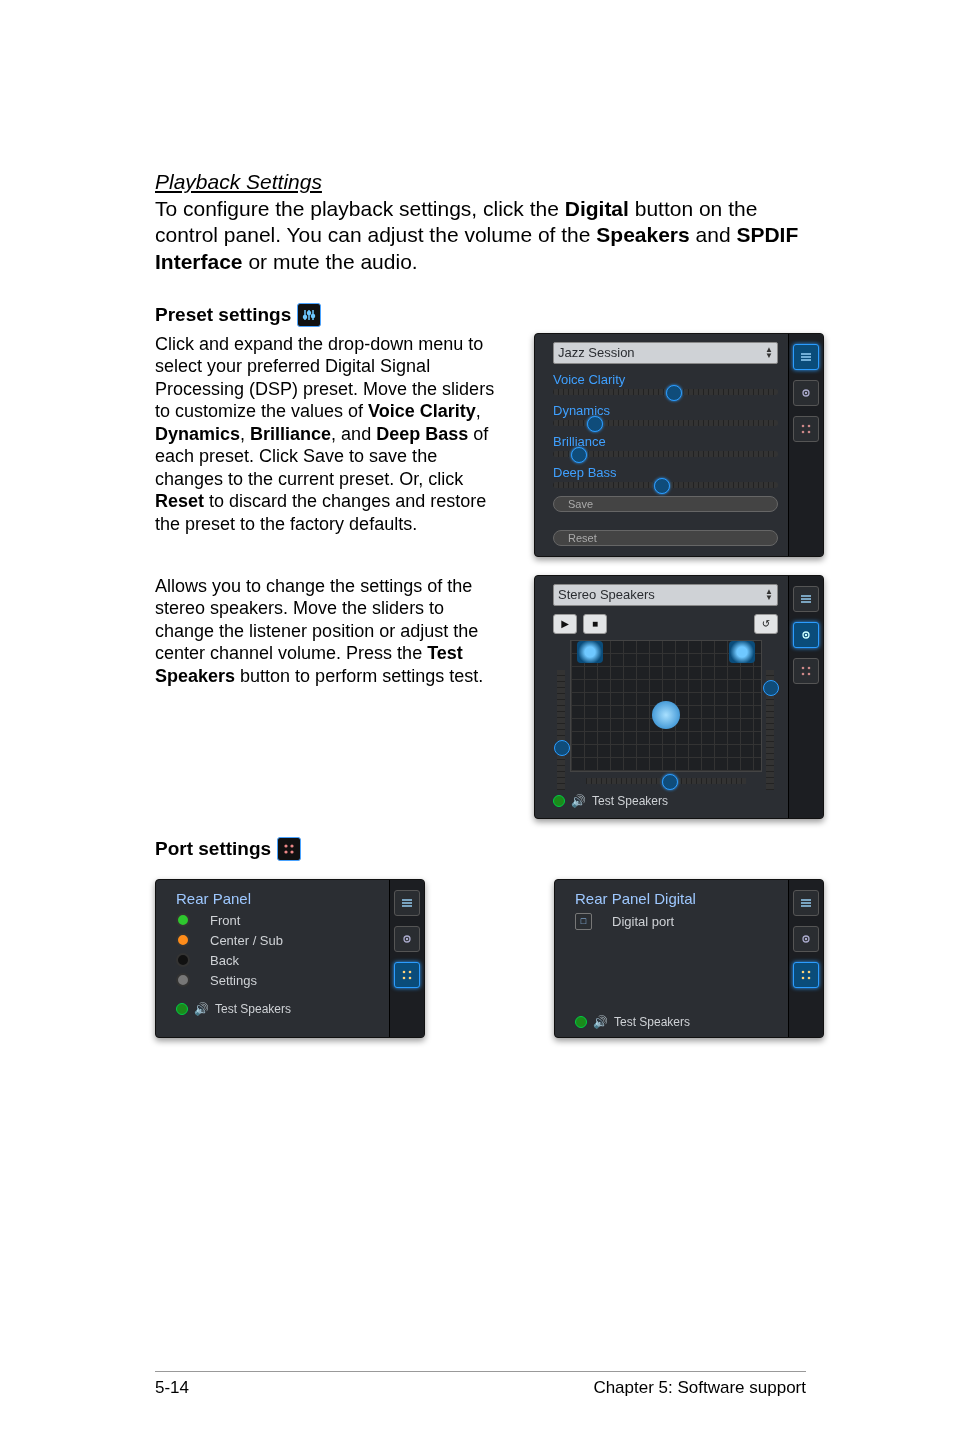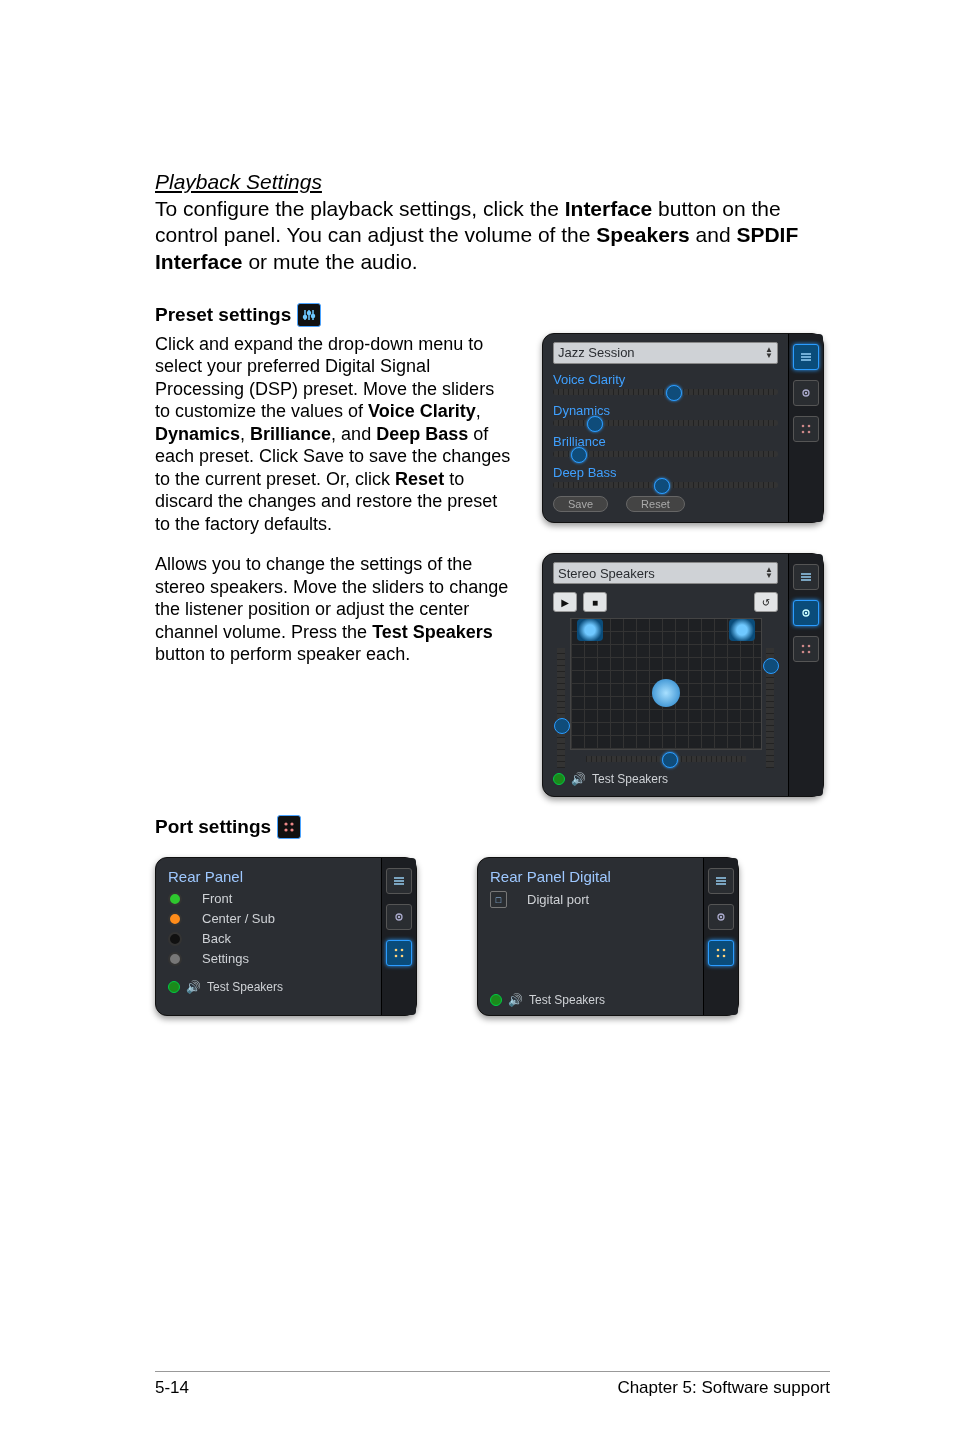--- a/index.html
+++ b/index.html
@@ -55,25 +55,26 @@
   }
   .icon-box svg { display:block; }
   .body {
     font-size: 18px;
     line-height: 1.25;
   }
   
   .ui-panel {
     background: #2b2e33;
     border: 1px solid #111;
-    border-radius: 12px;
+    border-radius: 4px;
     box-shadow: 0 3px 6px rgba(0,0,0,0.4);
     color: #cde;
     position: relative;
     display: flex;
+    padding-left: 8px;
   }
   .ui-main { flex:1; padding:8px 10px 10px 10px; }
   .ui-side {
     width: 34px;
     background: #1c1e22;
     border-left:1px solid #000;
     border-top-right-radius:4px;
     border-bottom-right-radius:4px;
     display:flex;
     flex-direction:column;
@@ -116,21 +117,21 @@
   }
   .slider-track {
     height:6px; background:repeating-linear-gradient(90deg,#222,#222 1px,#333 1px,#333 5px);
     border-radius:3px; position:relative;
   }
   .slider-knob {
     position:absolute; top:-4px; width:14px; height:14px;
     background:#0f4c7a; border:1px solid #2b9cff; border-radius:50%;
     box-shadow:0 0 3px #2b9cff;
   }
-  .btn-row { display:flex; gap:18px; margin-top:8px; }
+  .btn-row { display:flex; gap:18px; justify-content:center; margin-top:8px;flex-direction:column; }
   .pill-btn {
     background:#444; color:#aaa; font-size:11px;
     padding:1px 14px; border-radius:10px; border:1px solid #666;
   }
   
   .transport { display:flex; gap:6px; align-items:center; margin-bottom:6px; }
   .t-btn {
     background:#e2e4e6; color:#111; width:22px; height:18px;
     border-radius:3px; border:1px solid #999;
     display:flex; align-items:center; justify-content:center; font-size:10px;
@@ -153,57 +154,57 @@
   .vslider.left{ left:4px;} .vslider.right{ right:4px;}
   .vknob { position:absolute; left:-3px; width:14px; height:14px;
     background:#0f4c7a; border:1px solid #2b9cff; border-radius:50%; }
   .footer-row {
     display:flex; align-items:center; gap:6px;
     margin-top:10px; font-size:12px; color:#cfd2d6;
   }
   .green-dot { width:10px; height:10px; border-radius:50%; background:#1b8a1b; border:1px solid #0c4; }
   .speaker-ico { font-size:12px; }
   
-  .ports-row { display:flex; gap:60px; justify-content:flex-start; margin-top:18px; }
+  .ports-row { display:flex; gap:60px; justify-content:space-between; margin-top:18px; }
   .port-panel .ui-main{ padding:10px 12px 8px 12px; }
   .port-title { color:#9ec8ff; font-size:15px; margin-bottom:6px; }
   .port-item {
     display:flex; align-items:center; gap:20px;
     font-size:13px; color:#cfd2d6; margin-bottom:5px;
   }
   .jack {
     width:14px; height:14px; border-radius:50%;
     border:2px solid #333; box-sizing:border-box;
   }
   .j-green{background:#2ec72e}.j-orange{background:#ff8c1a}.j-black{background:#111}.j-grey{background:#777}
   .digi-box{
     width:15px;height:15px;border:1px solid #777;background:#2a2d31;display:inline-flex;align-items:center;justify-content:center;font-size:9px;color:#9cf;border-radius:2px;
   }
   
   .page-footer {
-    position:absolute; bottom:40px; left:155px; right:124px;
+    position:absolute; bottom:40px; left:155px; right:148px;
     border-top:1px solid #999;
     padding-top:6px;
     display:flex; justify-content:space-between;
     font-size:17px;
   }
   .hslider-bottom {
     margin-top:6px;
     height:6px; background:repeating-linear-gradient(90deg,#222,#222 1px,#333 1px,#333 5px);
     position:relative; width:160px; margin-left:auto; margin-right:auto;
   }
 </style>
 </head>
 <body>
 
 <div class="page">
 
   <div class="section-title">Playback Settings</div>
   <div class="intro">
-    <span>To configure the playback settings, click the </span><span class="bold">Interface</span><span> button on the control panel. You can adjust the volume of the </span><span class="bold">Speakers</span><span> and </span><span class="bold">SPDIF Interface</span><span> or mute the audio.</span>
+    <span>To configure the playback settings, click the </span><span class="bold">Digital</span><span> button on the control panel. You can adjust the volume of the </span><span class="bold">Speakers</span><span> and </span><span class="bold">SPDIF Interface</span><span> or mute the audio.</span>
   </div>
 
   <div class="heading-line">
     <span>Preset settings</span>
     <span class="icon-box">
       <svg width="14" height="14" viewBox="0 0 14 14">
           <g stroke="#6fc8ff" stroke-width="1.5" fill="none">
             <line x1="3" y1="2" x2="3" y2="12"></line>
             <line x1="7" y1="2" x2="7" y2="12"></line>
             <line x1="11" y1="2" x2="11" y2="12"></line>
@@ -281,21 +282,21 @@
               </g>
             </svg>
         </div>
       </div>
     </div>
   </div>
 
   <div class="row">
     <div class="col-text">
       <div class="body">
-        <span>Allows you to change the settings of the stereo speakers. Move the sliders to change the listener position or adjust the center channel volume. Press the </span><span class="bold">Test Speakers</span><span> button to perform speaker each.</span>
+        <span>Allows you to change the settings of the stereo speakers. Move the sliders to change the listener position or adjust the center channel volume. Press the </span><span class="bold">Test Speakers</span><span> button to perform settings test.</span>
       </div>
     </div>
     <div class="ui-panel" style="width:280px;position:relative">
       <div class="ui-main" style="position:relative">
         <div class="dropdown">
           <span>Stereo Speakers</span>
           <span class="dd-arrows">▲<span>▼</span></span>
         </div>
         <div class="transport">
           <div class="t-btn">▶</div>

